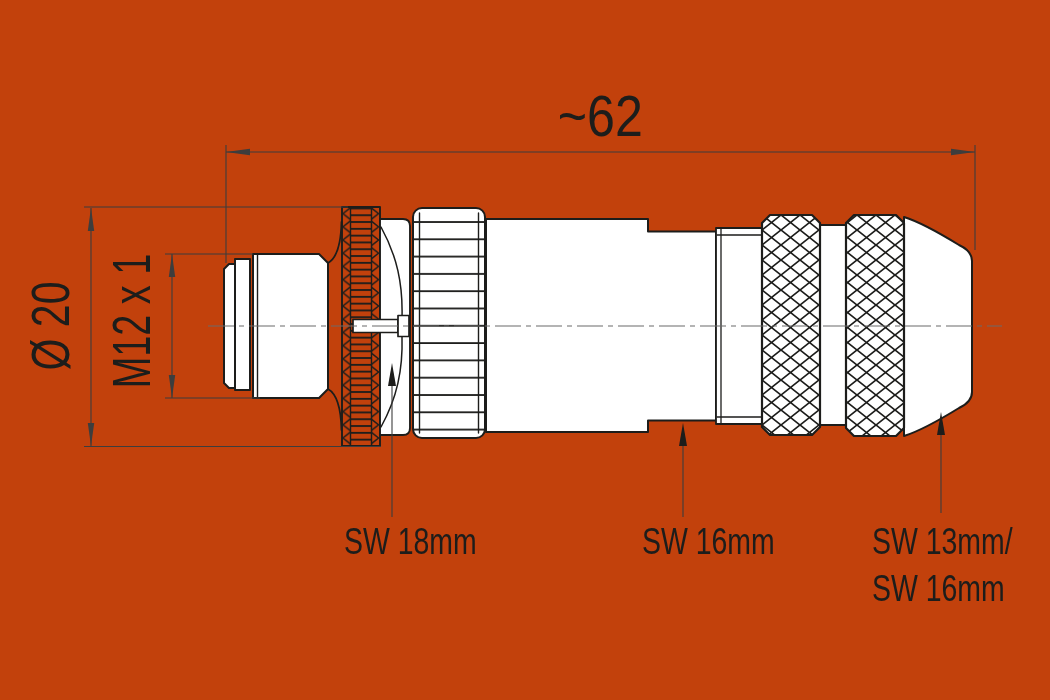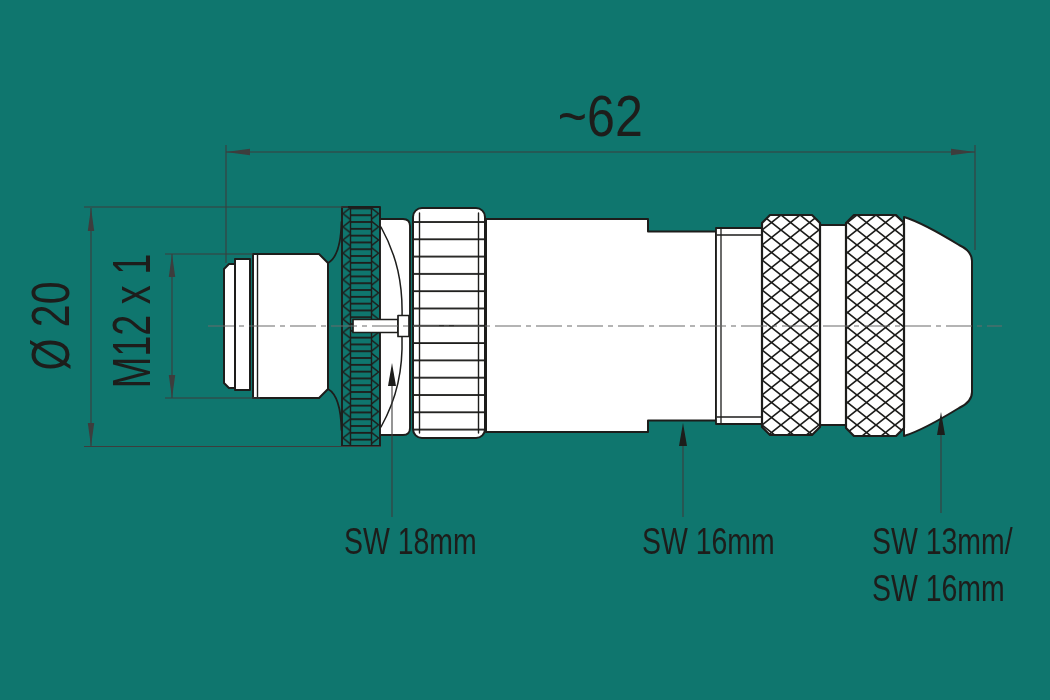--- a/index.html
+++ b/index.html
@@ -1,17 +1,17 @@
 <!DOCTYPE html>
 <html><head>
 <meta charset="utf-8">
 <style>
   html,body{margin:0;padding:0;background:#ffffff;}
   #stage{
-    position:relative;width:1050px;height:700px;background:#0f766e;overflow:hidden;
+    position:relative;width:1050px;height:700px;background:#c2410c;overflow:hidden;
     font-family:"Liberation Sans", sans-serif;color:#1d1d1b;
   }
   #drawing-svg{position:absolute;left:0;top:0;}
   .lbl{position:absolute;white-space:nowrap;color:#1d1d1b;z-index:5;}
   .lbl-dim{font-size:57px;line-height:57px;font-weight:400;}
   .lbl-rot{font-size:54px;line-height:54px;font-weight:400;}
   .lbl-sw{font-size:36px;line-height:36px;font-weight:400;transform:scaleX(0.79);transform-origin:left top;}
   .lbl-sw .line2{display:block;margin-top:11px;}
   #dim-overall-label{left:552px;top:88px;width:96px;text-align:center;transform:scaleX(0.88);transform-origin:center top;}
   #dim-diameter-label{left:50px;top:326px;transform:translate(-50%,-50%) rotate(-90deg) scaleX(0.76);}

